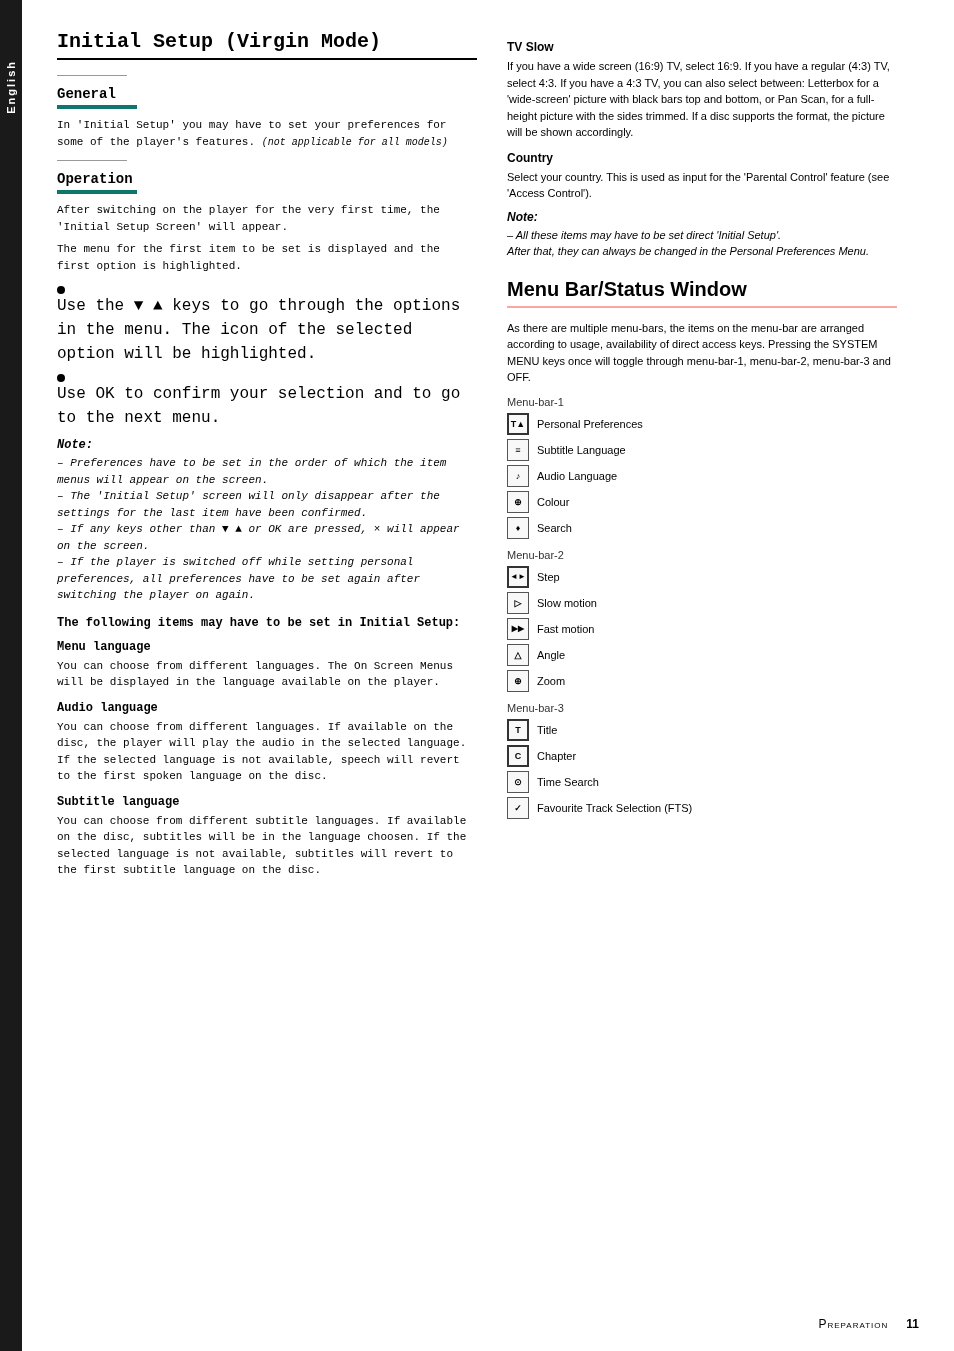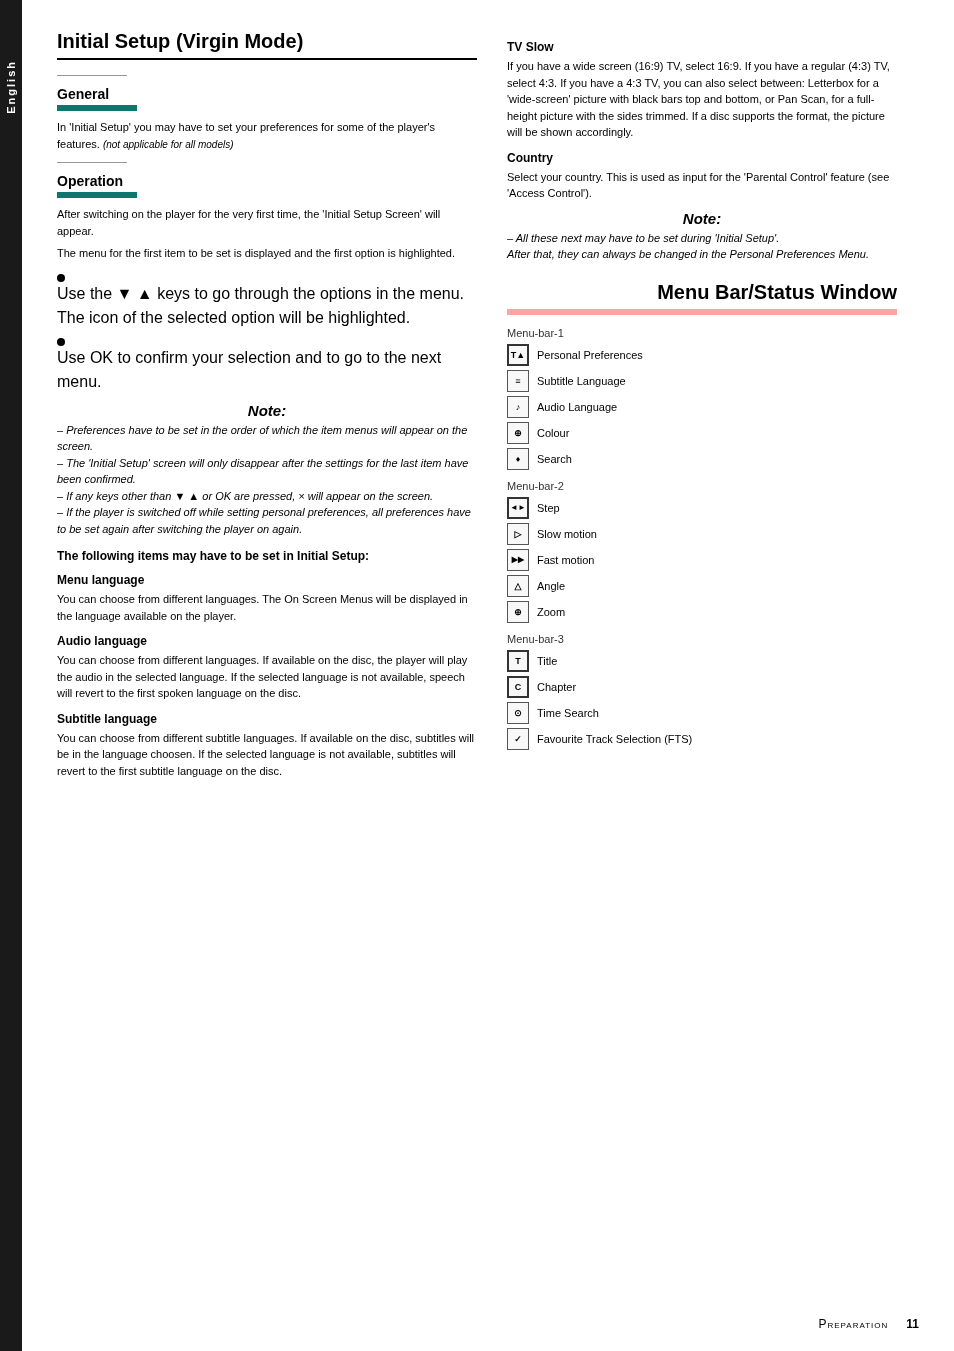--- a/index.html
+++ b/index.html
@@ -36,36 +36,37 @@
     }
     .main-content {
       flex: 1;
       padding: 30px 35px 30px 35px;
       display: flex;
       gap: 30px;
     }
     .left-column {
       flex: 1;
       max-width: 420px;
+      font-family: Liberation Mono, monospace;
     }
     .right-column {
       flex: 1;
       max-width: 390px;
     }
     h1.page-title {
       font-size: 20px;
       font-weight: bold;
       border-bottom: 2px solid #000;
       padding-bottom: 5px;
       margin-bottom: 15px;
     }
     h2.section-title {
       font-size: 14px;
       font-weight: bold;
-      border-bottom: 6px solid #0f766e;
+      border-bottom: 4px solid #0f766e;
       padding-bottom: 3px;
       margin-bottom: 8px;
       display: inline-block;
       width: 80px;
     }
     h3.sub-section {
       font-size: 12px;
       font-weight: bold;
       margin-bottom: 4px;
       margin-top: 10px;
@@ -98,25 +99,24 @@
       background: #000;
       border-radius: 50%;
       margin-top: 4px;
       margin-right: 8px;
       flex-shrink: 0;
     }
     .note-block {
       margin: 8px 0;
     }
     .note-title {
-      font-size: 15px;
+      font-size: 12px;
       font-style: italic;
       font-weight: bold;
       margin-bottom: 3px;
-      text-align: center;
     }
     .note-text {
       font-size: 11px;
       font-style: italic;
       line-height: 1.5;
     }
     .bold-section-header {
       font-size: 12px;
       font-weight: bold;
       margin: 12px 0 6px 0;
@@ -124,24 +124,23 @@
     .divider-short {
       border: none;
       border-top: 1px solid #999;
       margin: 10px 0;
       width: 70px;
     }
     
     h2.section-title-right {
       font-size: 20px;
       font-weight: bold;
-      border-bottom: 6px solid #fca5a5;
+      border-bottom: 2px solid #fca5a5;
       padding-bottom: 5px;
       margin-bottom: 12px;
-      text-align: right;
     }
     .menu-bar-label {
       font-size: 11px;
       font-weight: normal;
       margin: 10px 0 5px 0;
       color: #333;
     }
     .menu-items-list {
       list-style: none;
       margin: 0 0 8px 0;
@@ -256,26 +255,27 @@
     <div class="right-column">
 
       <h3 class="sub-section">TV Slow</h3>
       <p>If you have a wide screen (16:9) TV, select 16:9. If you have a regular (4:3) TV, select 4:3. If you have a 4:3 TV, you can also select between: Letterbox for a 'wide-screen' picture with black bars top and bottom, or Pan Scan, for a full-height picture with the sides trimmed. If a disc supports the format, the picture will be shown accordingly.</p>
 
       <h3 class="sub-section section-gap">Country</h3>
       <p>Select your country. This is used as input for the 'Parental Control' feature (see 'Access Control').</p>
 
       <div class="note-block">
         <div class="note-title">Note:</div>
-        <div class="note-text">– All these next may have to be set during 'Initial Setup'.</div>
+        <div class="note-text">– All these items may have to be set direct 'Initial Setup'.</div>
         <div class="note-text">After that, they can always be changed in the Personal Preferences Menu.</div>
       </div>
 
       <div style="margin-top: 18px;">
         <h2 class="section-title-right">Menu Bar/Status Window</h2>
+        <p>As there are multiple menu-bars, the items on the menu-bar are arranged according to usage, availability of direct access keys. Pressing the SYSTEM MENU keys once will toggle through menu-bar-1, menu-bar-2, menu-bar-3 and OFF.</p>
 
         <div class="menu-bar-label">Menu-bar-1</div>
         <ul class="menu-items-list">
           <li>
             <div class="menu-icon thick-border">T▲</div>
             <span>Personal Preferences</span>
           </li>
           <li>
             <div class="menu-icon">≡</div>
             <span>Subtitle Language</span>

